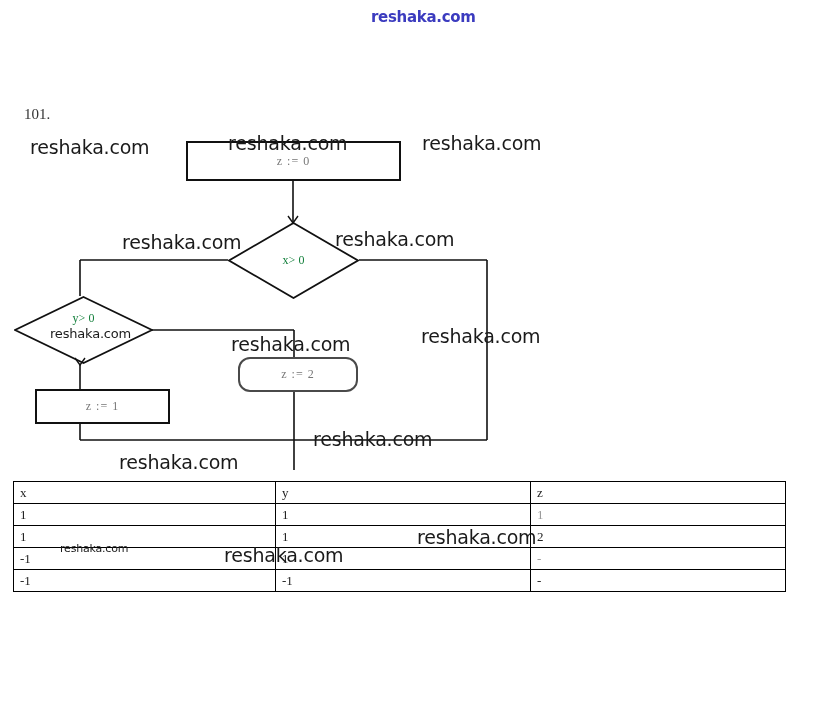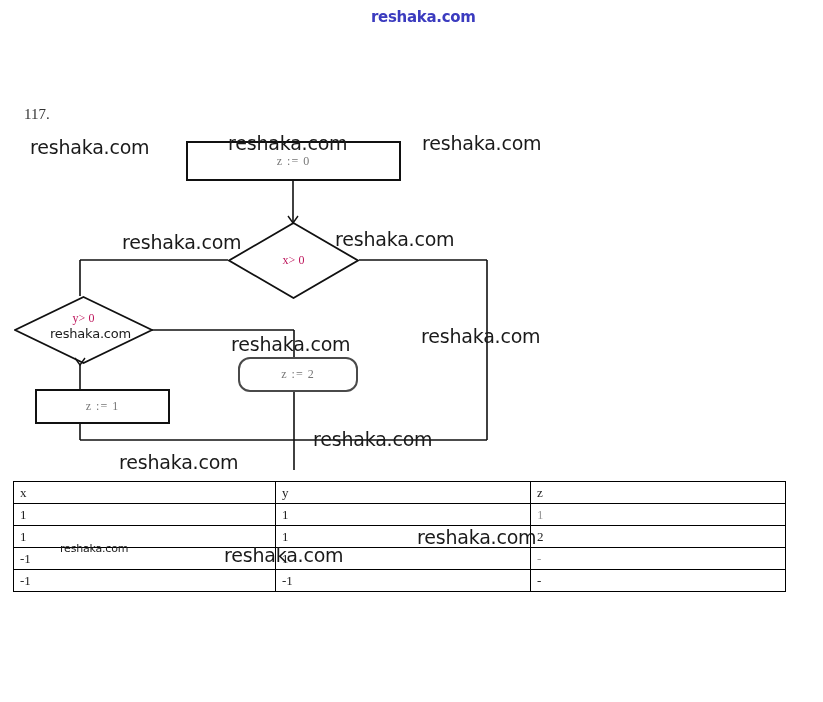--- a/index.html
+++ b/index.html
@@ -75,21 +75,21 @@
     position: absolute;
   }
   .diamond-wrap svg { display: block; }
   .diamond-lbl {
     position: absolute;
     left: 0;
     width: 100%;
     text-align: center;
     font-family: "Liberation Serif", serif;
     font-size: 12px;
-    color: #be185d;
+    color: #15803d;
     white-space: nowrap;
   }
 
   
   #trace-table {
     position: absolute;
     left: 13px;
     top: 481px;
     width: 772px;
     border-collapse: collapse;
@@ -137,21 +137,21 @@
       <line x1="80" y1="364" x2="80" y2="389"></line>
       <path d="M 75,358 L 80,365 L 85,358" stroke-width="1.4"></path>
 
       <line x1="80" y1="424" x2="80" y2="440"></line>
       <line x1="80" y1="440" x2="293" y2="440"></line>
 
       <line x1="294" y1="392" x2="294" y2="470"></line>
     </g>
   </svg>
 
-  <div id="problem-number">117.</div>
+  <div id="problem-number">101.</div>
 
   <div class="flow-box" style="left:186px; top:141px; width:215px; height:40px;">
     <span class="lbl">z := 0</span>
   </div>
 
   <div class="diamond-wrap" style="left:228px; top:222px; width:131px; height:77px;">
     <svg width="131" height="77">
       <polygon points="65.5,1 130,38.5 65.5,76 1,38.5" fill="none" stroke="#111111" stroke-width="1.8"></polygon>
     </svg>
     <div class="diamond-lbl" style="top:31px;">x&gt; 0</div>

